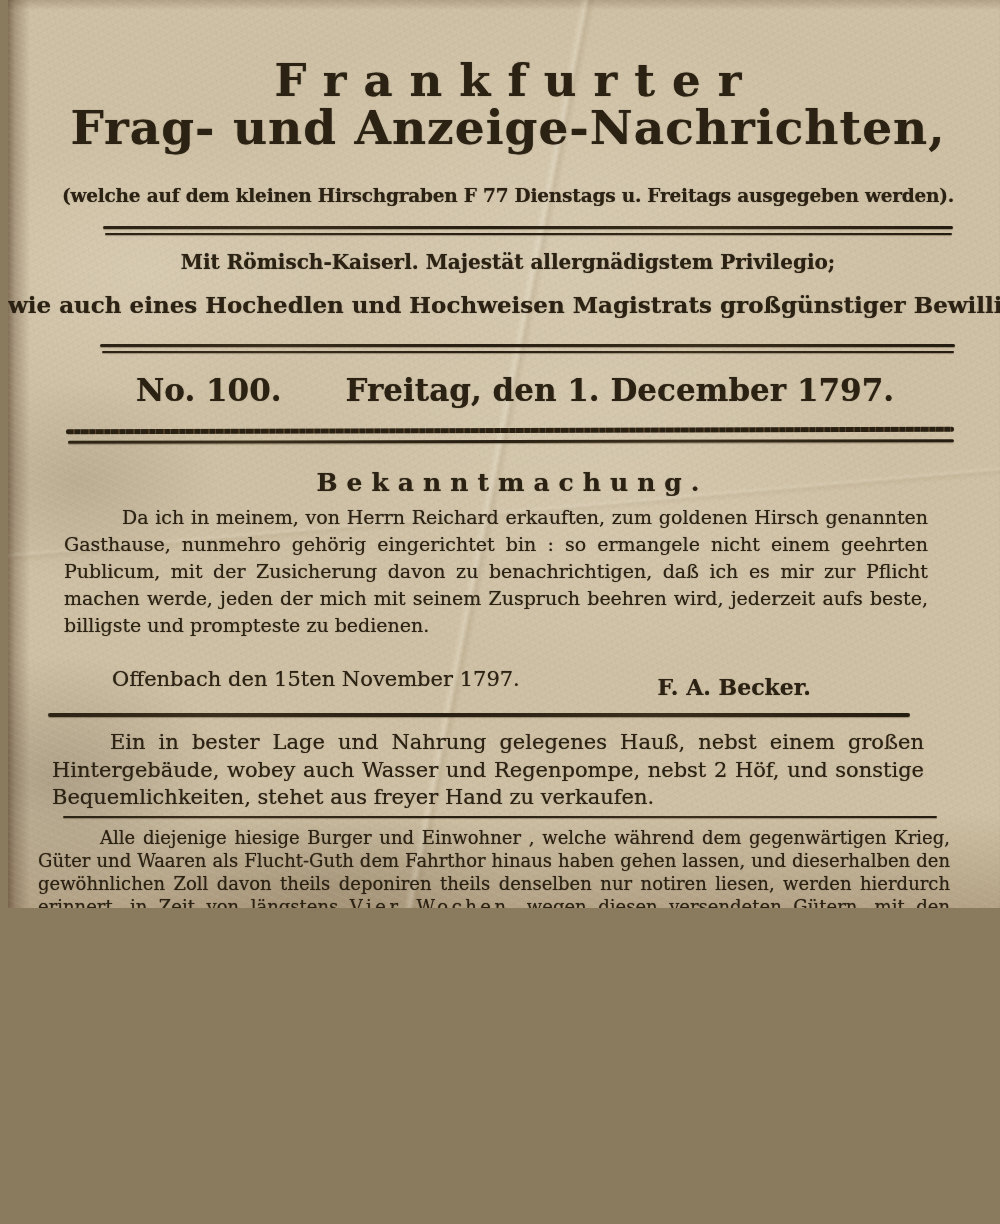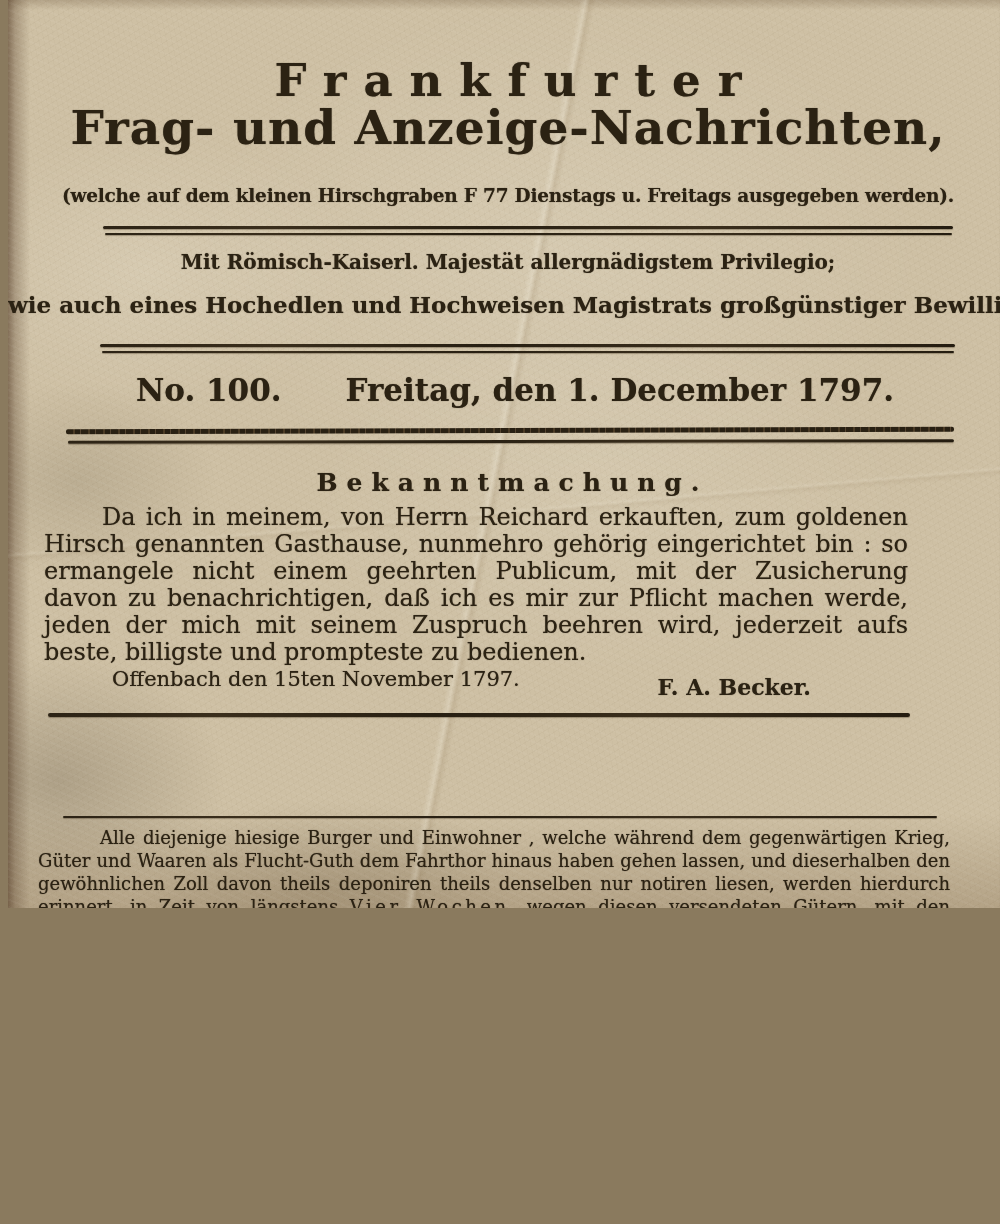--- a/index.html
+++ b/index.html
@@ -35,21 +35,21 @@
   .rule-rough{background:repeating-linear-gradient(90deg,#2a2113 0 7px,#4a3a24 7px 9px,#271f12 9px 14px,#564530 14px 15px);
     border-radius:2px;}
   .title{top:54px;font-size:45px;font-weight:bold;letter-spacing:17px;text-indent:17px;}
   .subtitle{top:100px;font-size:47px;font-weight:bold;letter-spacing:1px;white-space:nowrap;}
   .note{top:185px;font-size:18.5px;font-weight:bold;letter-spacing:-.2px;}
   .priv1{top:250px;font-size:20px;font-weight:bold;}
   .priv2{top:291px;font-size:23px;font-weight:bold;white-space:nowrap;}
   .issue-row{top:372px;left:128px;right:60px;display:flex;gap:64px;font-size:31px;font-weight:bold;}
   .heading{top:468px;font-size:25px;font-weight:bold;letter-spacing:9px;text-indent:9px;}
   .para{font-weight:normal;text-align:justify;}
-  .p1{top:504px;left:36px;width:864px;font-size:24px;line-height:27px;text-indent:58px;}
+  .p1{top:504px;left:56px;width:864px;font-size:19px;line-height:27px;text-indent:58px;}
   .dl1{top:667px;left:44px;width:864px;font-size:21px;text-indent:60px;}
   .sig1{top:674px;left:44px;width:864px;font-size:22px;font-weight:bold;text-align:right;padding-right:105px;box-sizing:border-box;}
   .p2{top:729px;left:44px;width:872px;font-size:21px;line-height:27.5px;text-indent:58px;}
   .p3{top:827px;left:30px;width:912px;font-size:18px;line-height:22.9px;text-indent:62px;}
   .sig2{top:1146px;left:30px;width:912px;font-size:22px;font-weight:bold;text-align:right;padding-right:135px;box-sizing:border-box;}
   .emph{letter-spacing:3.5px;}
   .inline-dateline{margin-left:20px;}
   .show-through{
     top:1122px;left:80px;width:570px;font-size:36px;font-weight:bold;color:#3a2f1f;
     transform:scaleX(-1) rotate(1.6deg);filter:blur(3px);opacity:.15;white-space:nowrap;
@@ -88,20 +88,21 @@
   <div class="abs rule-rough" style="top:428px;left:58px;width:888px;height:5px;transform:rotate(-0.15deg);"></div>
   <div class="abs rule-line" style="top:440px;left:60px;width:886px;height:3px;transform:rotate(-0.1deg);"></div>
 
   <div class="abs ctr heading ink">Bekanntmachung.</div>
   <p class="abs para p1 ink" style="margin:0;">Da ich in meinem, von Herrn Reichard erkauften, zum goldenen Hirsch genannten Gasthause, nunmehro gehörig eingerichtet bin : so ermangele nicht einem geehrten Publicum, mit der Zusicherung davon zu benachrichtigen, daß ich es mir zur Pflicht machen werde, jeden der mich mit seinem Zuspruch beehren wird, jederzeit aufs beste, billigste und prompteste zu bedienen.</p>
   <div class="abs dl1 ink">Offenbach den 15ten November 1797.</div>
   <div class="abs sig1 ink">F. A. Becker.</div>
 
   <div class="abs rule-line" style="top:713px;left:40px;width:862px;height:3.5px;"></div>
 
+  <p class="abs para p2 ink" style="margin:0;">Ein in bester Lage und Nahrung gelegenes Hauß, nebst einem großen Hintergebäude, wobey auch Wasser und Regenpompe, nebst 2 Höf, und sonstige Bequemlichkeiten, stehet aus freyer Hand zu verkaufen.</p>
 
   <div class="abs rule-line" style="top:816px;left:55px;width:874px;height:2px;"></div>
 
   <p class="abs para p3 ink" style="margin:0;">
     <span>Alle diejenige hiesige Burger und Einwohner ,  welche während dem gegenwärtigen Krieg, Güter und Waaren als Flucht-Guth dem Fahrthor hinaus haben gehen lassen, und dieserhalben den gewöhnlichen Zoll davon theils deponiren theils denselben nur notiren liesen, werden hierdurch erinnert, in Zeit von längstens </span><span class="emph">Vier Wochen</span><span>, wegen diesen versendeten Gütern, mit den Zöllnern, an gedachtem Thor, die nöthige Abrechnung zu besorgen, und mittelst den gehörigen Bescheinigungen darzuthun, daß diese Güther wieder in die Stadt Retour gekommen, in welchem Fall dieselbe sodann berechtigt sind, von den Zöllnern das deponirte Geld zurück zu fordern , wohingegen in Ermangelung der gehörigen Bescheinigung sowohl als im nicht Erscheinungs-Fall denen Zöllnern die Weisung dahin gegeben worden , diese Waaren und Güter nicht mehr als Flucht — sondern als würcklich versandtes zollbares Gut anzusehen , das dafür deponirte Geld als Zoll in Einnahm zu bringen , auch diejenigen , welchen der Betrag des Zolls von der auf oben bemerckte Art versandte Güter nur notirt worden , zur vollständigen Taxrollmäsigen Entrichtung desselben anzuhalten beordert sind.</span><span class="inline-dateline">Franckfurt den 23. Nov. 1797.</span>
   </p>
   <div class="abs sig2 ink">Recheney-Amt.</div>
 
   <div class="abs show-through">Frag- und Anzeige-Nachrichten</div>
 

